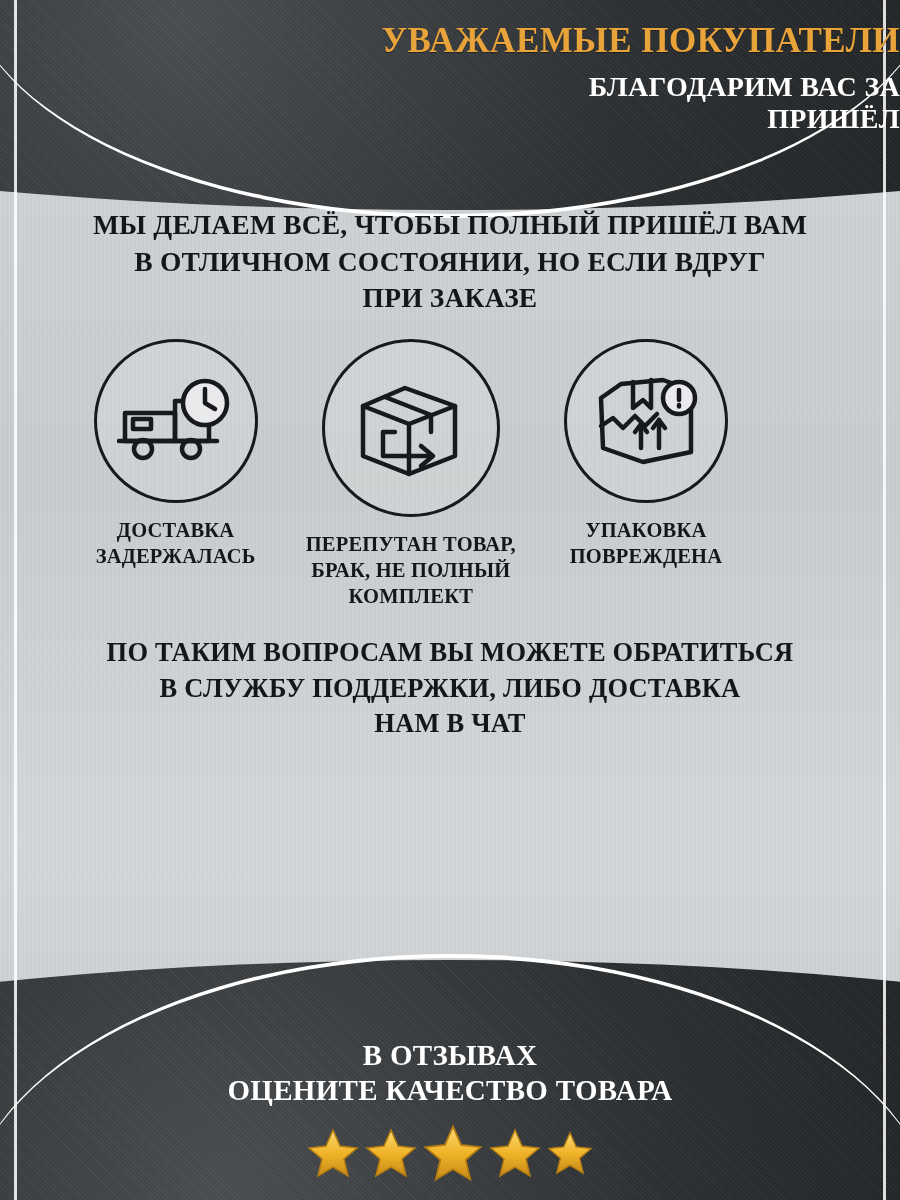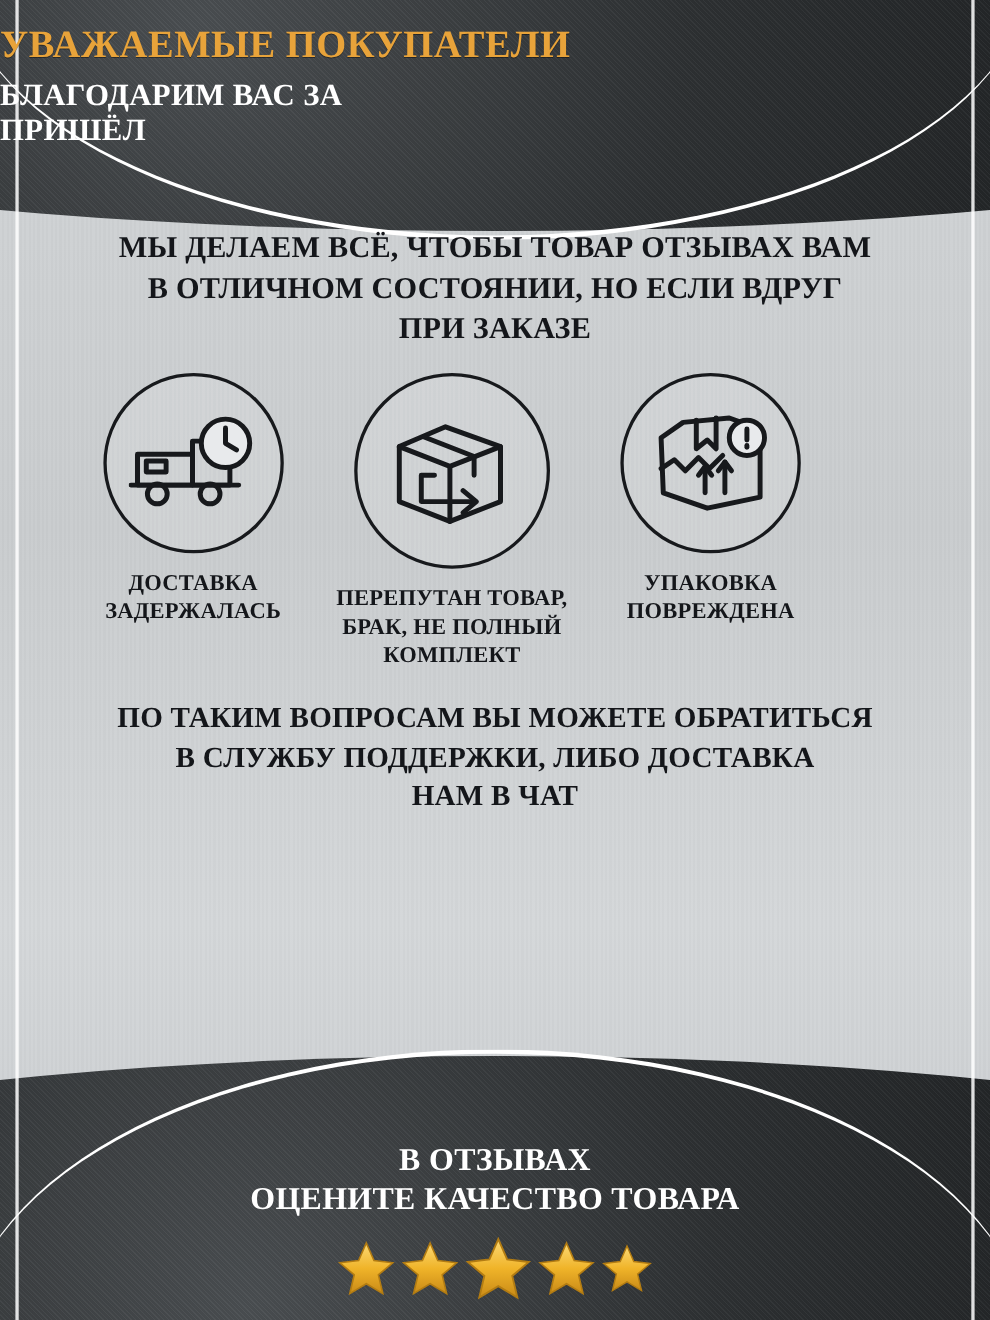--- a/index.html
+++ b/index.html
@@ -98,21 +98,21 @@
     z-index: 4;
   }
   .side-rule.left  { left: 14px; }
   .side-rule.right { right: 14px; }
 
   
   .header {
     position: absolute;
     top: 0; left: 0; right: 0;
     z-index: 5;
-    text-align: left;
+    text-align: right;
     padding-top: 22px;
   }
   .header-title {
     color: #e8a33a;
     font-weight: bold;
     font-size: 35px;
     letter-spacing: 0.5px;
     line-height: 1.1;
     text-shadow: 0 1px 0 rgba(0,0,0,0.4);
   }
@@ -243,21 +243,21 @@
   <div class="header-title">УВАЖАЕМЫЕ ПОКУПАТЕЛИ</div>
   <div class="header-sub">
     <div>БЛАГОДАРИМ ВАС ЗА</div>
     <div>ПРИШЁЛ</div>
   </div>
 </div>
 
 <div class="content">
 
   <div class="intro">
-    <div>МЫ ДЕЛАЕМ ВСЁ, ЧТОБЫ ТОВАР ОТЗЫВАХ ВАМ</div>
+    <div>МЫ ДЕЛАЕМ ВСЁ, ЧТОБЫ ПОЛНЫЙ ПРИШЁЛ ВАМ</div>
     <div>В ОТЛИЧНОМ СОСТОЯНИИ, НО ЕСЛИ ВДРУГ</div>
     <div>ПРИ ЗАКАЗЕ</div>
   </div>
 
   <div class="icons-row">
 
     <div class="icon-cell">
       <div class="icon-circle">
         <svg width="118" height="92" viewBox="0 0 118 92">
           <g fill="none" stroke="#17191c" stroke-width="4.5" stroke-linejoin="round" stroke-linecap="round">

